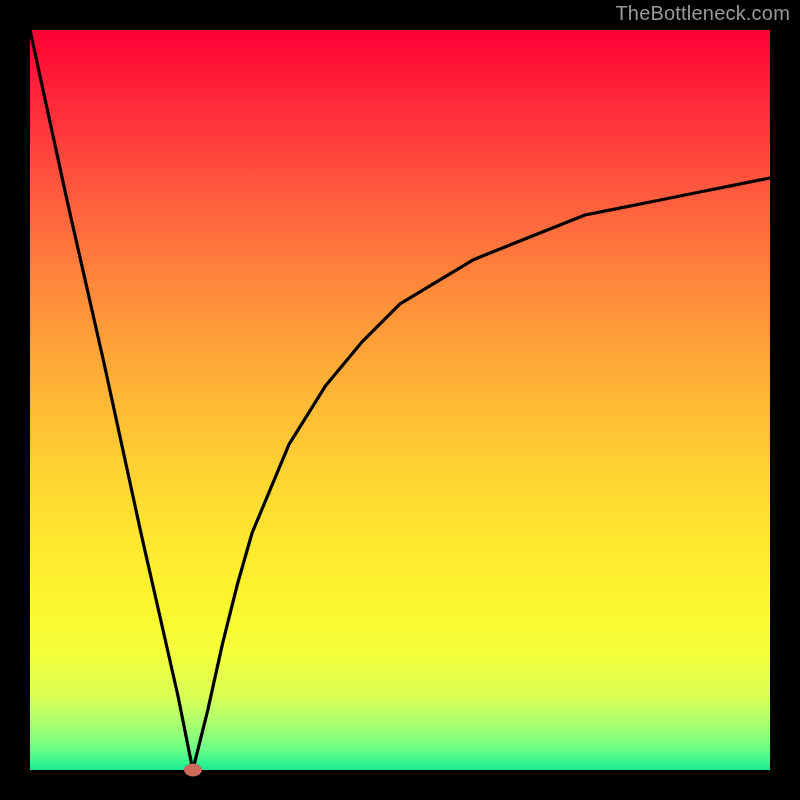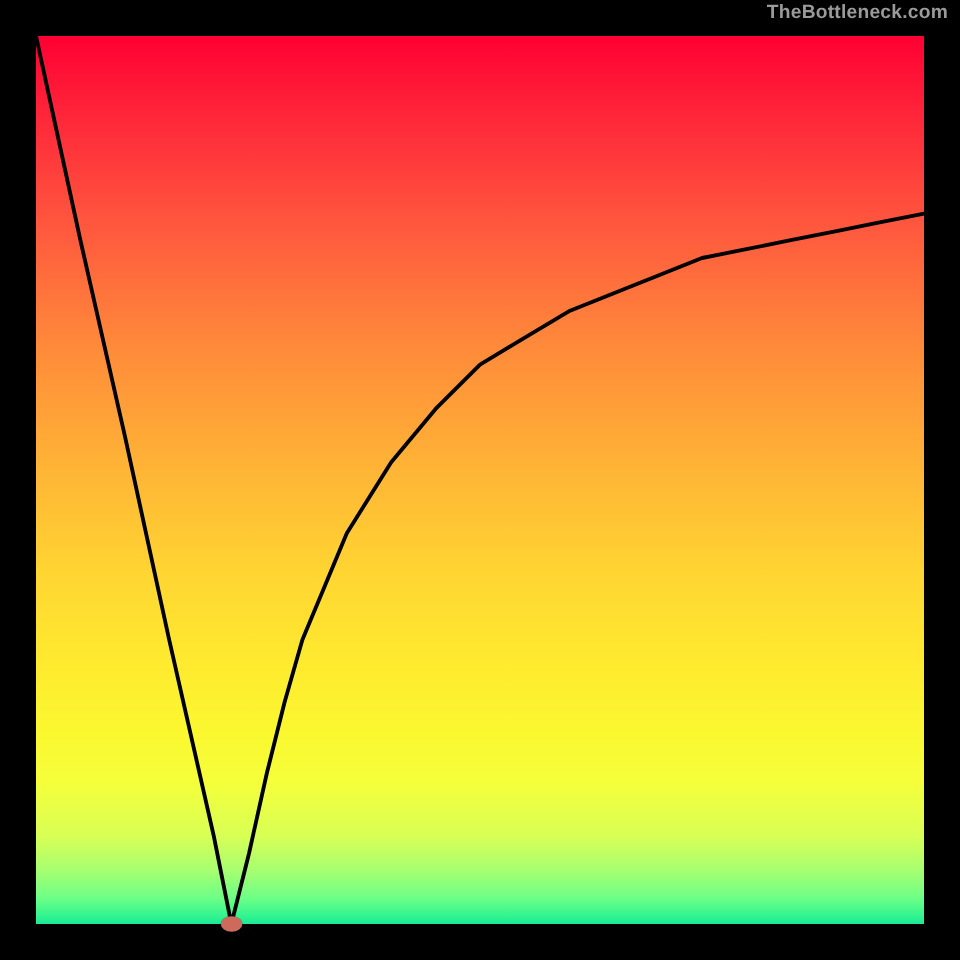--- a/index.html
+++ b/index.html
@@ -15,22 +15,22 @@
     position: relative;
     width: 800px;
     height: 800px;
     background: #000;
   }
   .watermark {
     position: absolute;
     top: 2px;
     right: 10px;
     color: #9a9a9a;
-    font-size: 16px;
-    font-weight: 700;
+    font-size: 20px;
+    font-weight: 400;
     letter-spacing: 0.2px;
     z-index: 50;
     user-select: none;
   }
   .plot-outer {
     position: absolute;
     left: 30px;
     top: 30px;
     width: 740px;
     height: 740px;

